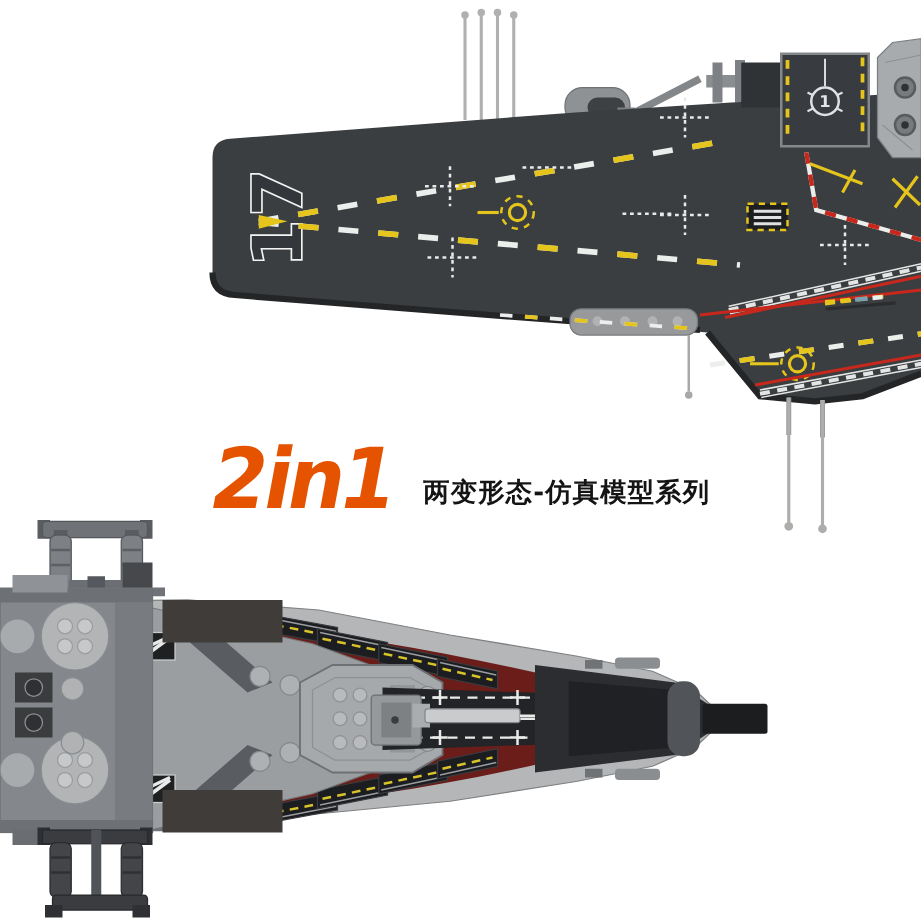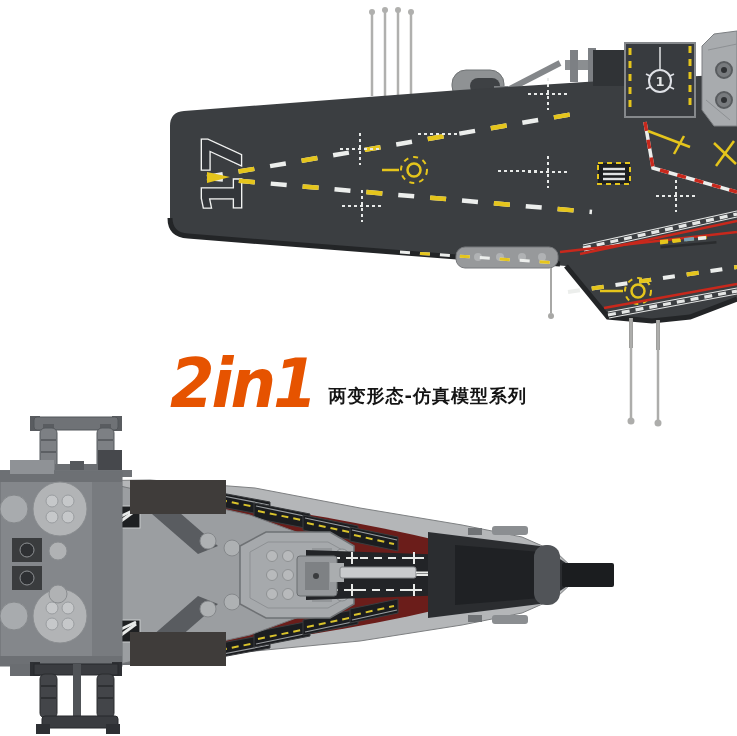--- a/index.html
+++ b/index.html
@@ -1,23 +1,23 @@
 <!DOCTYPE html>
 <html><head>
 <meta charset="utf-8">
 <style>
   html,body{margin:0;padding:0;background:#ffffff;}
   #stage{position:relative;width:737px;height:736px;background:#ffffff;overflow:hidden;
          font-family:"DejaVu Sans","Liberation Sans",sans-serif;}
   #scene{position:absolute;left:0;top:0;}
   .branding{position:absolute;left:170px;top:348px;width:560px;height:66px;
-            display:flex;align-items:flex-end;gap:14px;pointer-events:none;}
+            display:flex;align-items:flex-end;gap:24px;pointer-events:none;}
   .brand-title{font-size:64px;font-weight:900;font-style:italic;letter-spacing:-3px;
                color:#e65300;line-height:0.92;transform:scaleY(1.05);}
-  .brand-sub{font-size:18px;font-weight:900;color:#141414;letter-spacing:1px;
+  .brand-sub{font-size:21px;font-weight:900;color:#141414;letter-spacing:1px;
              padding-bottom:6px;white-space:nowrap;}
 </style>
 </head>
 <body>
 
 <div id="stage">
 
 <svg id="scene" width="737" height="736" viewBox="0 0 737 736">
 
   <g>

